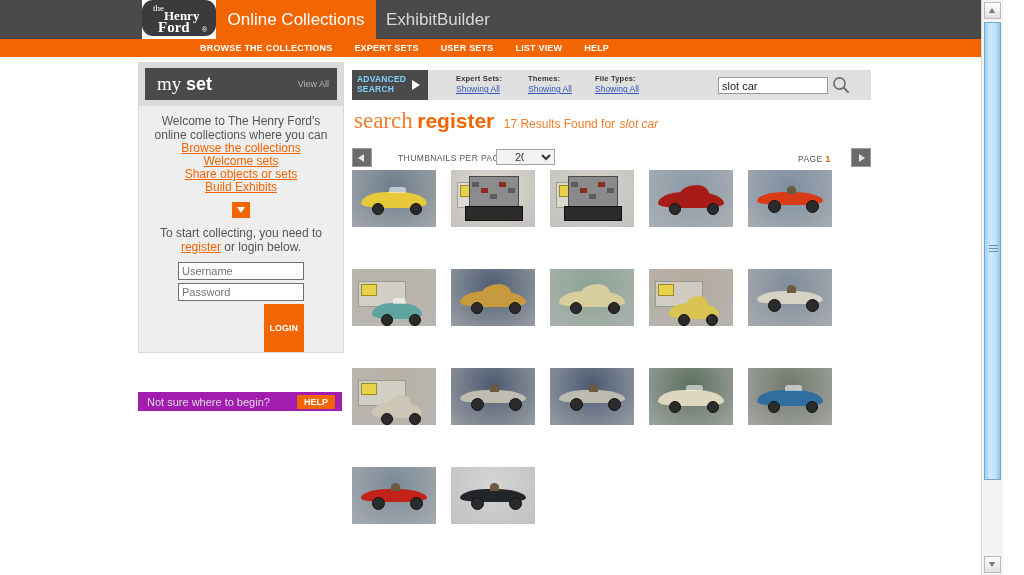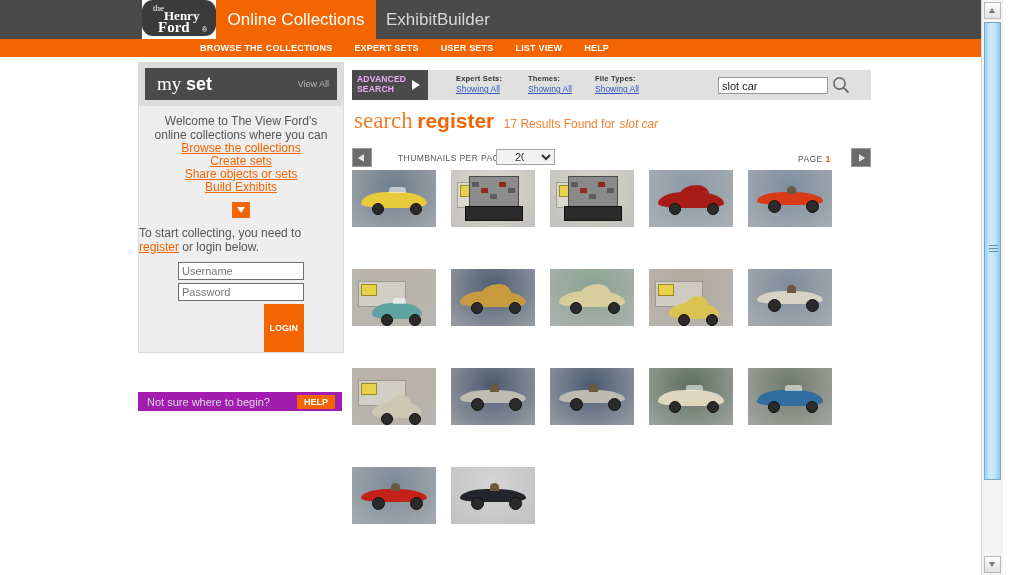--- a/index.html
+++ b/index.html
@@ -185,21 +185,21 @@
     content: "";
     position: absolute;
     left: 5px; top: 5px;
     width: 0; height: 0;
     border-left: 4px solid transparent;
     border-right: 4px solid transparent;
     border-top: 6px solid #ffffff;
   }
   #start-text {
     margin-top: 9px;
-    text-align: left;
+    text-align: center;
     color: #555555;
     font-size: 12px;
     line-height: 13.5px;
   }
   #start-text a {
     color: #f26500;
   }
   #login-form {
     margin-top: 8px;
     text-align: center;
@@ -269,21 +269,21 @@
     position: absolute;
     left: 352px; top: 70px;
     width: 519px; height: 30px;
     background: #e0e0e0;
   }
   #adv-search {
     position: absolute;
     left: 0; top: 0;
     width: 76px; height: 30px;
     background: #4a4a4a;
-    color: #f0abfc;
+    color: #7dd3fc;
   }
   #adv-search-label {
     position: absolute;
     left: 5px; top: 4px;
     font-size: 8.5px;
     font-weight: bold;
     line-height: 10px;
     width: 50px;
     letter-spacing: 0.2px;
   }
@@ -529,24 +529,24 @@
 
   <div id="sidebar">
     <div id="myset-wrap">
       <div id="myset-bar">
         <span id="myset-title"><span>my</span> <b>set</b></span>
         <span id="myset-viewall">View All</span>
       </div>
     </div>
 
     <div id="welcome">
-      <div>Welcome to The View Ford's</div>
+      <div>Welcome to The Henry Ford's</div>
       <div>online collections where you can</div>
       <a class="sb-link" href="#">Browse the collections</a>
-      <a class="sb-link" href="#">Create sets</a>
+      <a class="sb-link" href="#">Welcome sets</a>
       <a class="sb-link" href="#">Share objects or sets</a>
       <a class="sb-link" href="#">Build Exhibits</a>
     </div>
 
     <div id="arrow-btn"></div>
 
     <div id="start-text">
       <span>To start collecting, you need to</span><br>
       <a href="#">register</a><span> or login below.</span>
     </div>

